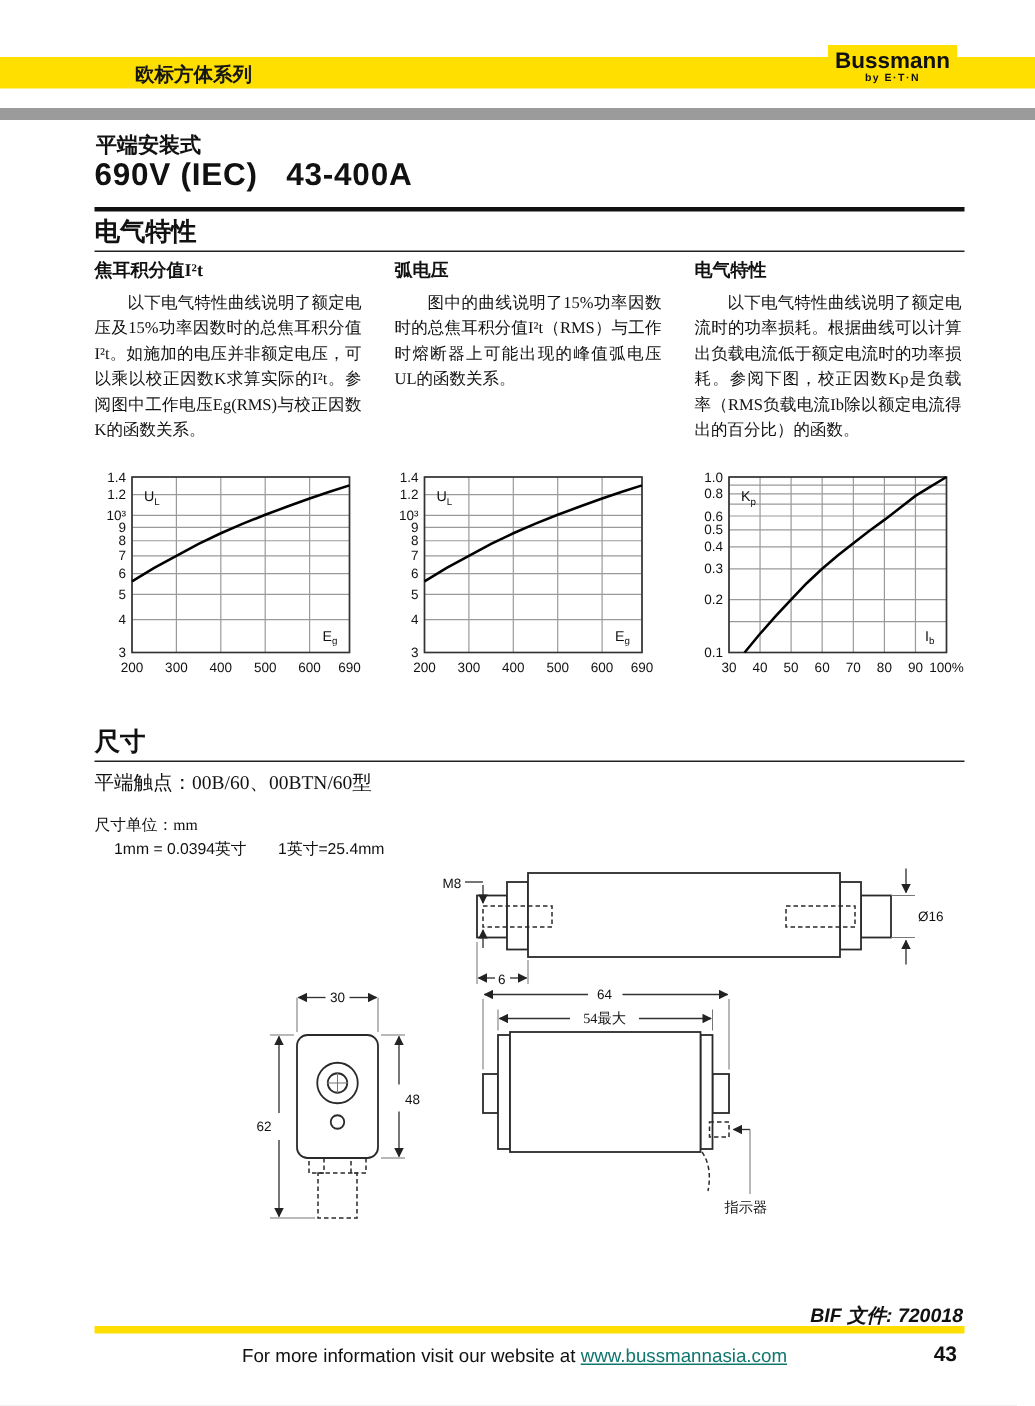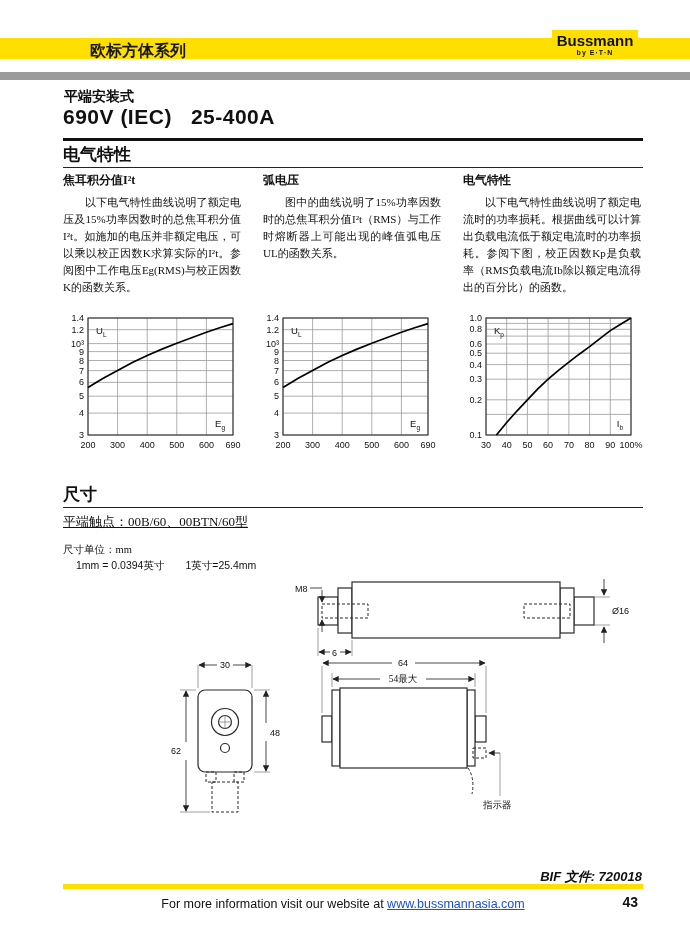--- a/index.html
+++ b/index.html
@@ -3,21 +3,21 @@
 <meta charset="utf-8">
 <style>
   html,body{margin:0;padding:0;background:#e8e8e8;}
   .page{position:relative;width:690px;height:937px;background:#ffffff;overflow:hidden;
         font-family:"Liberation Serif",serif;color:#111;}
   .abs{position:absolute;}
 
   
   .topbar{top:38px;left:0;width:690px;height:21px;background:#ffdf00;}
   .series{top:41px;left:90px;font-family:"Liberation Sans",sans-serif;font-weight:bold;
-          font-size:16px;color:#161616;}
+          font-size:13px;color:#161616;}
   .brandbox{top:30px;left:552px;width:86px;height:20px;background:#ffdf00;text-align:center;}
   .brand{font-family:"Liberation Sans",sans-serif;font-weight:bold;font-size:15px;line-height:17px;margin-top:2px;}
   .brandsub{font-family:"Liberation Sans",sans-serif;font-weight:bold;font-size:7px;line-height:8px;letter-spacing:1px;}
   .graybar{top:72px;left:0;width:690px;height:8px;background:#9b9b9b;}
 
   
   .mount{top:88px;left:64px;font-size:14px;font-weight:bold;}
   .rating{top:105px;left:63px;font-family:"Liberation Sans",sans-serif;font-weight:bold;
           font-size:21px;white-space:pre;letter-spacing:0.5px;}
   .hr-thick{left:63px;width:580px;height:3px;background:#111;}
@@ -30,56 +30,56 @@
   .col-p{margin:5px 0 0 0;font-size:11px;line-height:1.55;text-align:justify;text-indent:2em;}
 
   .chart{width:190px;height:152px;overflow:visible;}
   .grid{stroke:#9a9a9a;stroke-width:0.8;}
   .border{fill:none;stroke:#333;stroke-width:1.1;}
   .curve{fill:none;stroke:#000;stroke-width:1.7;}
   .tick{font:9px "Liberation Sans",sans-serif;fill:#111;}
   .axlab{font:9.5px "Liberation Sans",sans-serif;fill:#111;}
 
   
-  .contact{top:513px;left:63px;font-size:13px;text-decoration:underline;}
+  .contact{top:513px;left:63px;font-size:13px;}
   .unitnote{top:543px;left:63px;font-size:10.5px;}
   .conversion{top:559px;left:76px;font-size:10.5px;font-family:"Liberation Sans",sans-serif;}
 
   
   .draw-outline{fill:#ffffff;stroke:#2a2a2a;stroke-width:1.2;}
   .draw-dash{fill:none;stroke:#2a2a2a;stroke-width:1;stroke-dasharray:3,2;}
   .dim{stroke:#333;stroke-width:0.9;fill:none;}
   .ext{stroke:#777;stroke-width:0.7;fill:none;}
   .dimtext{font:9px "Liberation Sans",sans-serif;fill:#111;}
   .dimtext-cjk{font:9.5px "Liberation Serif",serif;fill:#111;}
 
   
   .bif{top:868px;right:48px;font-family:"Liberation Sans",sans-serif;font-style:italic;
        font-weight:bold;font-size:13px;}
   .footline{top:884px;left:63px;width:580px;height:5px;background:#ffdf00;}
   .footinfo{top:897px;left:63px;width:560px;text-align:center;
             font-family:"Liberation Sans",sans-serif;font-size:12.5px;}
-  .footinfo a{color:#1d4ed8;text-decoration:underline;}
+  .footinfo a{color:#0f766e;text-decoration:underline;}
   .pagenum{top:894px;right:52px;font-family:"Liberation Sans",sans-serif;font-weight:bold;font-size:14px;}
 </style>
 </head>
 <body>
 
 <div class="page">
 
   <div class="abs topbar"></div>
   <div class="abs series">欧标方体系列</div>
   <div class="abs brandbox">
     <div class="brand">Bussmann</div>
     <div class="brandsub">by E·T·N</div>
   </div>
   <div class="abs graybar"></div>
 
   <div class="abs mount">平端安装式</div>
-  <div class="abs rating">690V (IEC)   25-400A</div>
+  <div class="abs rating">690V (IEC)   43-400A</div>
   <div class="abs hr-thick" style="top:138px;"></div>
 
   <div class="abs sec-title" style="top:143px;">电气特性</div>
   <div class="abs hr-thin" style="top:167px;"></div>
 
   <div class="abs col" style="left:63px;">
     <div class="col-h">焦耳积分值I²t</div>
     <p class="col-p">以下电气特性曲线说明了额定电压及15%功率因数时的总焦耳积分值I²t。如施加的电压并非额定电压，可以乘以校正因数K求算实际的I²t。参阅图中工作电压Eg(RMS)与校正因数K的函数关系。</p>
   </div>
   <div class="abs col" style="left:263px;">

